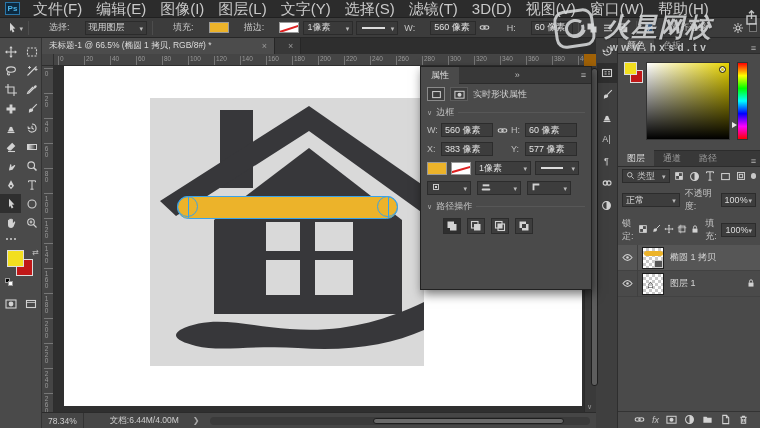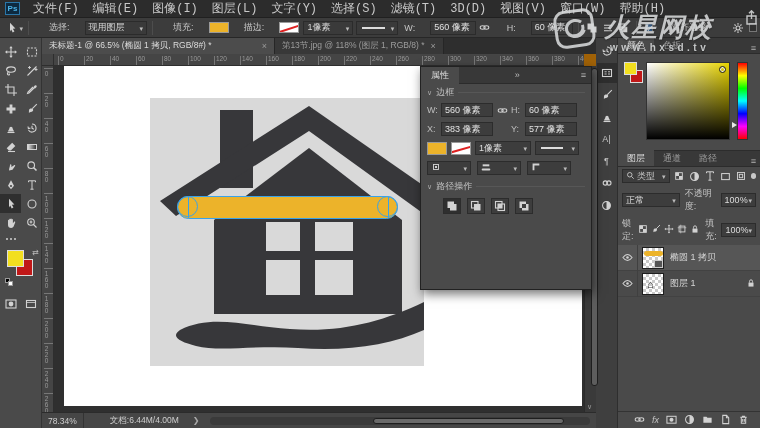--- a/index.html
+++ b/index.html
@@ -5,21 +5,21 @@
   * { margin:0; padding:0; box-sizing:border-box; }
   html,body { width:760px; height:428px; overflow:hidden; background:#2f2f2f;
     font-family:"Liberation Sans","DejaVu Sans",sans-serif; }
   .app { position:relative; width:760px; height:428px; background:#a16207; overflow:hidden;
     color:#d6d6d6; font-size:9px; }
   
   .menubar { position:absolute; left:0; top:0; width:760px; height:18px; background:#2c2c2c;
     display:flex; align-items:center; z-index:10; border-bottom:1px solid #202020;}
   .ps-logo { width:15px; height:13px; margin:0 6px 0 5px; background:#0d2a40; border:1px solid #2a76a8;
     color:#4db3e6; font-size:8px; font-weight:bold; display:flex; align-items:center; justify-content:center; }
-  .menu-item { padding:0 7px; color:#c9c9c9; font-size:12px; line-height:18px; cursor:default;font-family:Liberation Mono, monospace; }
+  .menu-item { padding:0 7px; color:#c9c9c9; font-size:15px; line-height:18px; cursor:default; }
   
   .optionsbar { position:absolute; left:0; top:18px; width:760px; height:20px; background:#3c3c3c;
     border-bottom:1px solid #272727; display:flex; align-items:center; z-index:9; font-size:9px; color:#c6c6c6;}
   .optionsbar .sep { width:1px; height:14px; background:#2b2b2b; border-right:1px solid #4d4d4d; margin:0 5px; }
   .ob-lab { margin:0 15px; white-space:nowrap; }
   .dd { background:#3a3a3a; border:1px solid #2b2b2b; height:14px; display:flex; align-items:center;
     padding:0 3px; white-space:nowrap; color:#d8d8d8; }
   .dd .chev { margin-left:auto; padding-left:4px; }
   .chev::after { content:"▾"; font-size:7px; color:#bbb; }
   .field { background:#3a3a3a; border:1px solid #2b2b2b; height:14px; display:flex; align-items:center;
@@ -420,21 +420,20 @@
           </svg></span>
     </div>
   </div>
 
   <div class="tabbar">
     <div class="doc-tab active">
       <span>未标题-1 @ 66.5% (椭圆 1 拷贝, RGB/8#) *</span>
       <span class="x">×</span>
     </div>
     <div class="doc-tab">
-      <span>第13节.jpg @ 118% (图层 1, RGB/8) *</span>
       <span class="x">×</span>
     </div>
   </div>
 
   <div class="ruler-corner"></div>
   <div class="ruler-top" id="ruler-top">
       <span class="tick" style="left: 6px;">0</span>
       <span class="tick" style="left: 32px;">20</span>
       <span class="tick" style="left: 58px;">40</span>
       <span class="tick" style="left: 84px;">60</span>
@@ -506,20 +505,34 @@
     <div class="htrack">
       <div class="thumb"></div>
     </div>
   </div>
 
   <div class="props">
     <div class="props-header">
       <span class="props-tab">属性</span>
       <span class="hic">»</span>
       <span class="hic">≡</span>
+    </div>
+    <div class="props-row">
+      <span class="shape-ic">
+          <svg viewBox="0 0 12 12" width="11" height="11" fill="none" stroke="#d2d2d2" stroke-width="1.1">
+            <rect x="1.8" y="2.8" width="8.4" height="6.6"></rect>
+          </svg>
+        </span>
+      <span class="shape-ic dim">
+          <svg viewBox="0 0 12 12" width="11" height="11" fill="none" stroke="#d2d2d2" stroke-width="1.1">
+            <rect x="1" y="2.5" width="10" height="7.5"></rect>
+            <circle cx="6" cy="6.2" r="2.2" fill="#d2d2d2" stroke="none"></circle>
+          </svg>
+        </span>
+      <span style="color:#cfcfcf;">实时形状属性</span>
     </div>
     <div class="sect">
       <span>边框</span>
       <span class="rule"></span>
     </div>
     <div class="wh-grid">
       <span>W:</span>
       <span class="pfield">560 像素</span>
       <span style="display:flex;justify-content:center;">
           <svg viewBox="0 0 12 12" width="11" height="11" fill="none" stroke="#d2d2d2" stroke-width="1.1">

